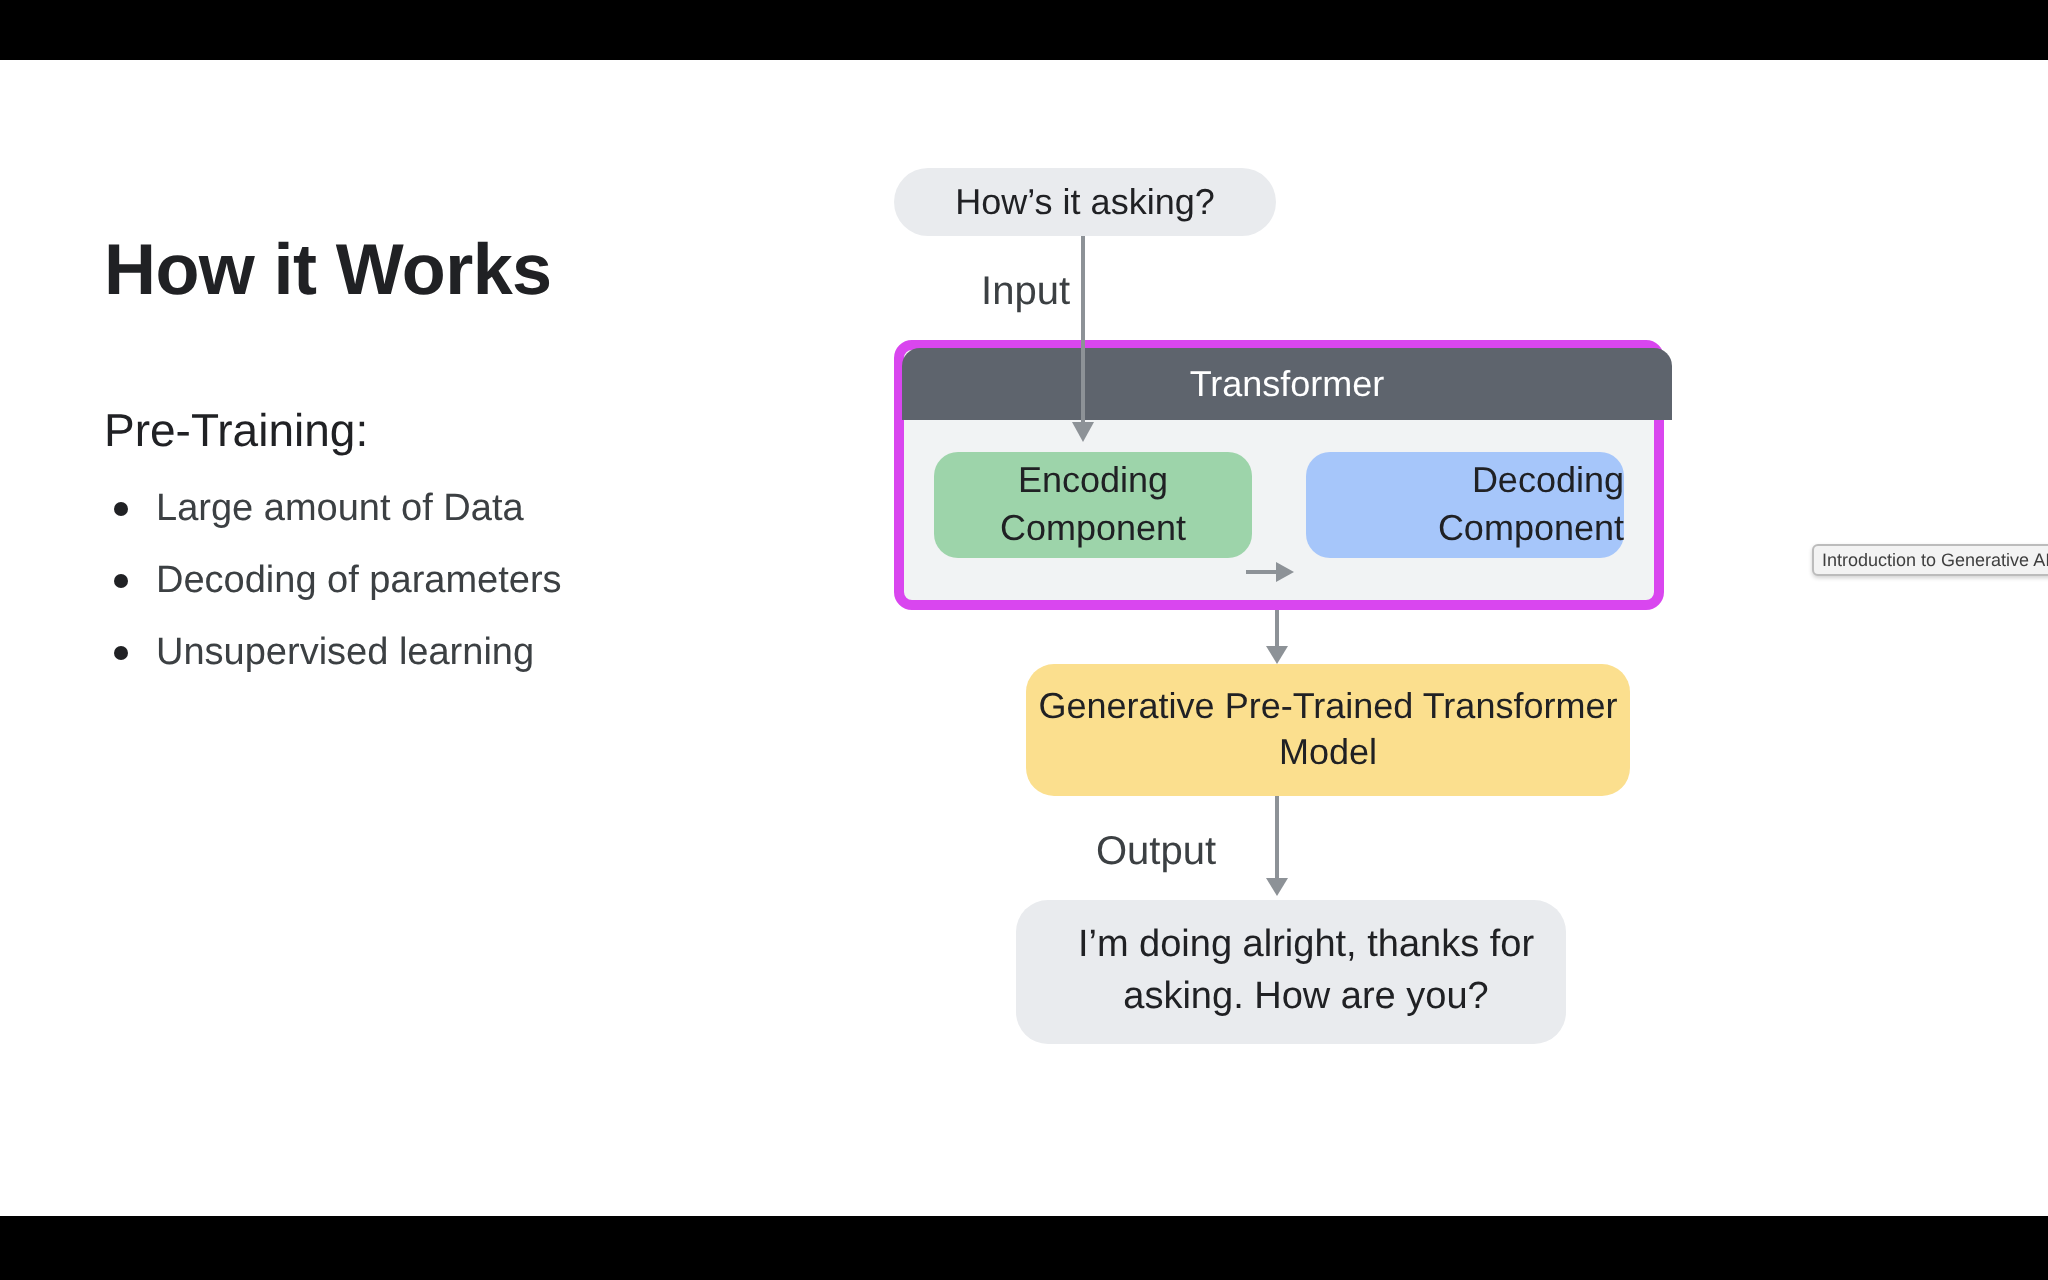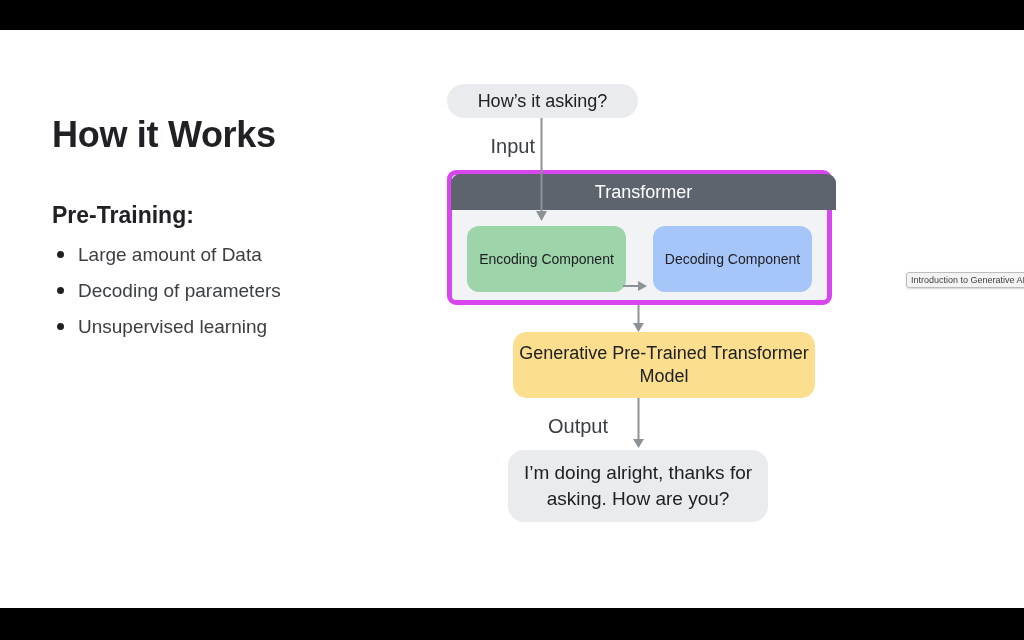--- a/index.html
+++ b/index.html
@@ -25,21 +25,21 @@
   
   .slide-title {
     position: absolute; left: 52px; top: 84px;
     font-size: 36px; font-weight: 700;
     letter-spacing: -0.3px;
     color: var(--text-dark);
     margin: 0;
   }
   .pretrain-heading {
     position: absolute; left: 52px; top: 172px;
-    font-size: 23px; font-weight: 700;
+    font-size: 23px; font-weight: 400;
     color: var(--text-dark);
   }
   .bullet-list {
     position: absolute; left: 52px; top: 212px;
     margin: 0; padding: 0; list-style: none;
     font-size: 19px; color: var(--text-gray);
   }
   .bullet-list li {
     position: relative;
     padding-left: 26px;
@@ -60,21 +60,21 @@
     color: var(--text-dark);
     display: flex; align-items: center; justify-content: center;
     text-align: center;
   }
   .bubble-input {
     left: 447px; top: 54px; width: 191px; height: 34px;
     border-radius: 17px; font-size: 18px;
   }
   .bubble-output {
     left: 508px; top: 420px; width: 260px; height: 72px;
-    border-radius: 16px; font-size: 19px; line-height: 1.35;
+    border-radius: 16px; font-size: 19px; line-height: 1.35; padding-left: 15px;
   }
   .flow-label {
     position: absolute;
     font-size: 20px; color: var(--text-gray);
     text-align: right;
   }
   .label-input  { left: 450px; top: 105px; width: 85px; }
   .label-output { left: 528px; top: 385px; width: 100px; text-align: center; }
   .transformer-box {
     position: absolute; left: 447px; top: 140px;
@@ -87,25 +87,25 @@
   .transformer-header {
     position: absolute; left: -1px; top: -1px;
     width: 385px; height: 36px;
     background: var(--transformer-header);
     border-radius: 9px 9px 0 0;
     color: #ffffff; font-size: 18px;
     display: flex; align-items: center; justify-content: center;
   }
   .component-box {
     position: absolute;
-    width: 159px; height: 66px;
+    width: 159px; height: 53px;
     border-radius: 12px;
     display: flex; align-items: center; justify-content: center;
     text-align: center;
-    font-size: 14px; line-height: 1.3;
+    font-size: 18px; line-height: 1.3;
     color: var(--text-dark);
   }
   .encoder { left: 15px; top: 51px; background: var(--encoder-green); }
   .decoder { left: 201px; top: 51px; background: var(--decoder-blue); text-align: right; }
   .gpt-box {
     position: absolute; left: 513px; top: 302px;
     width: 302px; height: 66px;
     border-radius: 14px;
     background: var(--gpt-yellow);
     color: var(--text-dark);

